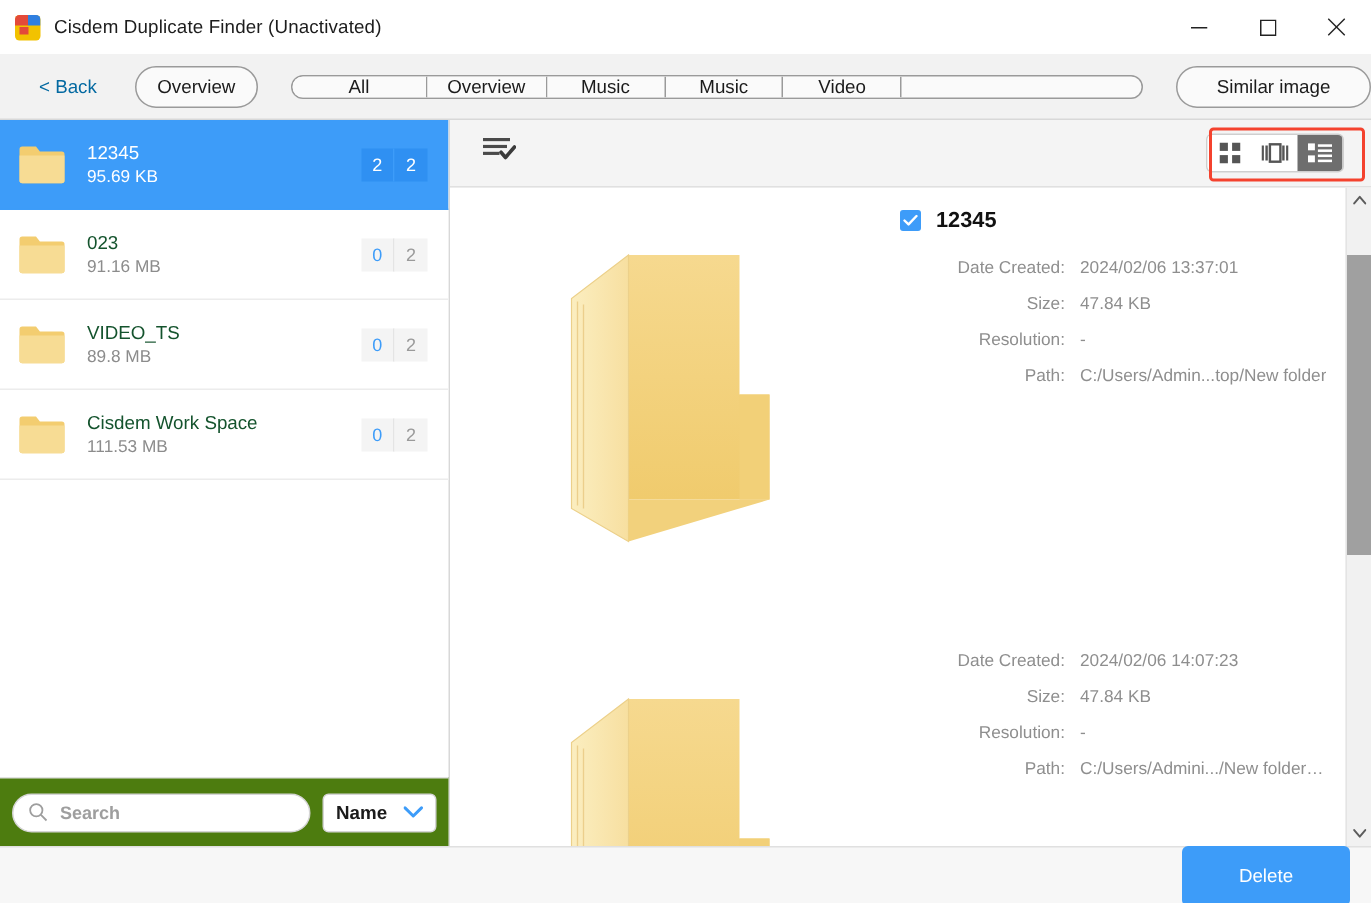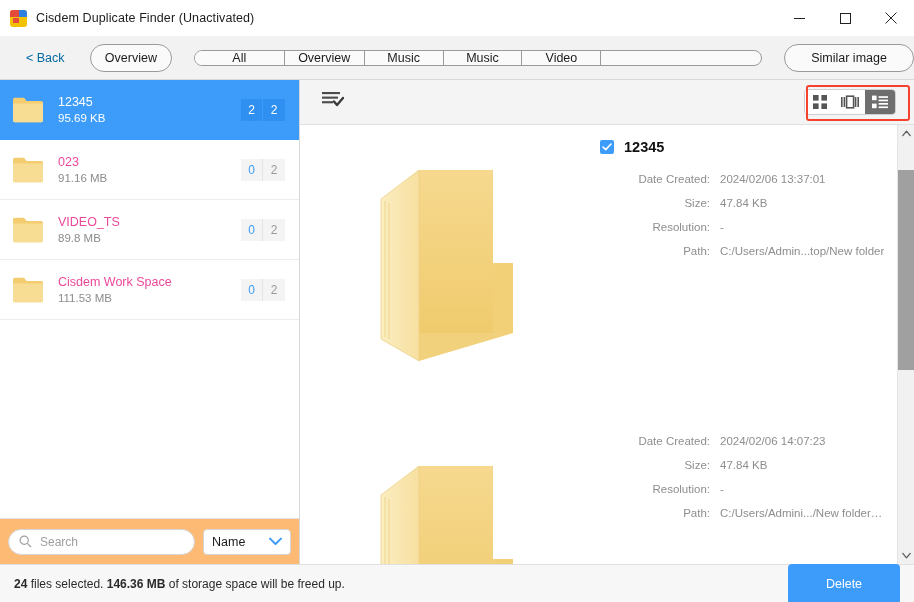--- a/index.html
+++ b/index.html
@@ -112,56 +112,57 @@
     height: 60px;
     display: flex; align-items: center;
     padding: 0 14px 0 12px;
     border-bottom: 1px solid #ececec;
     background: #ffffff;
   }
   .side-row.selected { background: #3d9cf9; border-bottom-color: #3d9cf9; }
   .folder-sm { width: 32px; height: 28px; flex: 0 0 32px; position: relative; margin-right: 14px; }
   .side-text { flex: 1 1 auto; min-width: 0; }
   .side-name {
-    font-size: 12.5px; color: #ec4899;
+    font-size: 12.5px; color: #14532d;
     white-space: nowrap; overflow: hidden; text-overflow: ellipsis;
     margin-bottom: 3px;
   }
   .side-size { font-size: 11.5px; color: #8c8c8c; }
   .side-row.selected .side-name,
   .side-row.selected .side-size { color: #ffffff; }
   .badges { display: flex; flex: 0 0 auto; }
   .badge {
     width: 22px; height: 22px;
     display: flex; align-items: center; justify-content: center;
     font-size: 12px;
     background: #f4f4f4;
   }
   .badge.b1 { color: #3d9cf9; border-right: 1px solid #e4e4e4; }
   .badge.b2 { color: #9a9a9a; }
   .side-row.selected .badge { background: #2f90f2; color: #ffffff; border-right-color: #3d9cf9; }
 
   .sidefoot {
     height: 46px; flex: 0 0 46px;
     border-top: 1px solid #e2e2e2;
-    background: #fdba74;
+    background: #4d7c0f;
     display: flex; align-items: center;
     padding: 0 8px;
+    font-weight: bold;
   }
   .searchbox {
     flex: 1 1 auto; height: 26px;
     border: 1px solid #d5d5d5; border-radius: 13px;
     background: #ffffff;
     display: flex; align-items: center;
     padding: 0 10px;
     margin-right: 8px;
   }
   .search-ph { font-size: 12px; color: #9e9e9e; margin-left: 8px; }
   .sortsel {
-    width: 88px; height: 26px;
+    width: 76px; height: 26px;
     border: 1px solid #d5d5d5; border-radius: 4px;
     background: #ffffff;
     display: flex; align-items: center; justify-content: space-between;
     padding: 0 8px;
     font-size: 12.5px; color: #1b1b1b;
   }
 
   
   .detail { flex: 1 1 auto; display: flex; flex-direction: column; min-width: 0; background: #ffffff; }
   .detail-head {
@@ -517,19 +518,16 @@
             <svg width="9" height="7" viewBox="0 0 9 7">
                 <polyline points="0.8,1.4 4.5,5.8 8.2,1.4" fill="none" stroke="#5c5c5c" stroke-width="1.3" stroke-linecap="round" stroke-linejoin="round"></polyline>
               </svg>
           </div>
         </div>
       </div>
     </div>
   </div>
 
   <div class="statusbar">
-    <div class="status-text">
-      <b>24</b><span> files selected. </span><b>146.36 MB</b><span> of storage space will be freed up.</span>
-    </div>
     <div class="delete-btn">Delete</div>
   </div>
 
 </div>
 
 </body></html>

